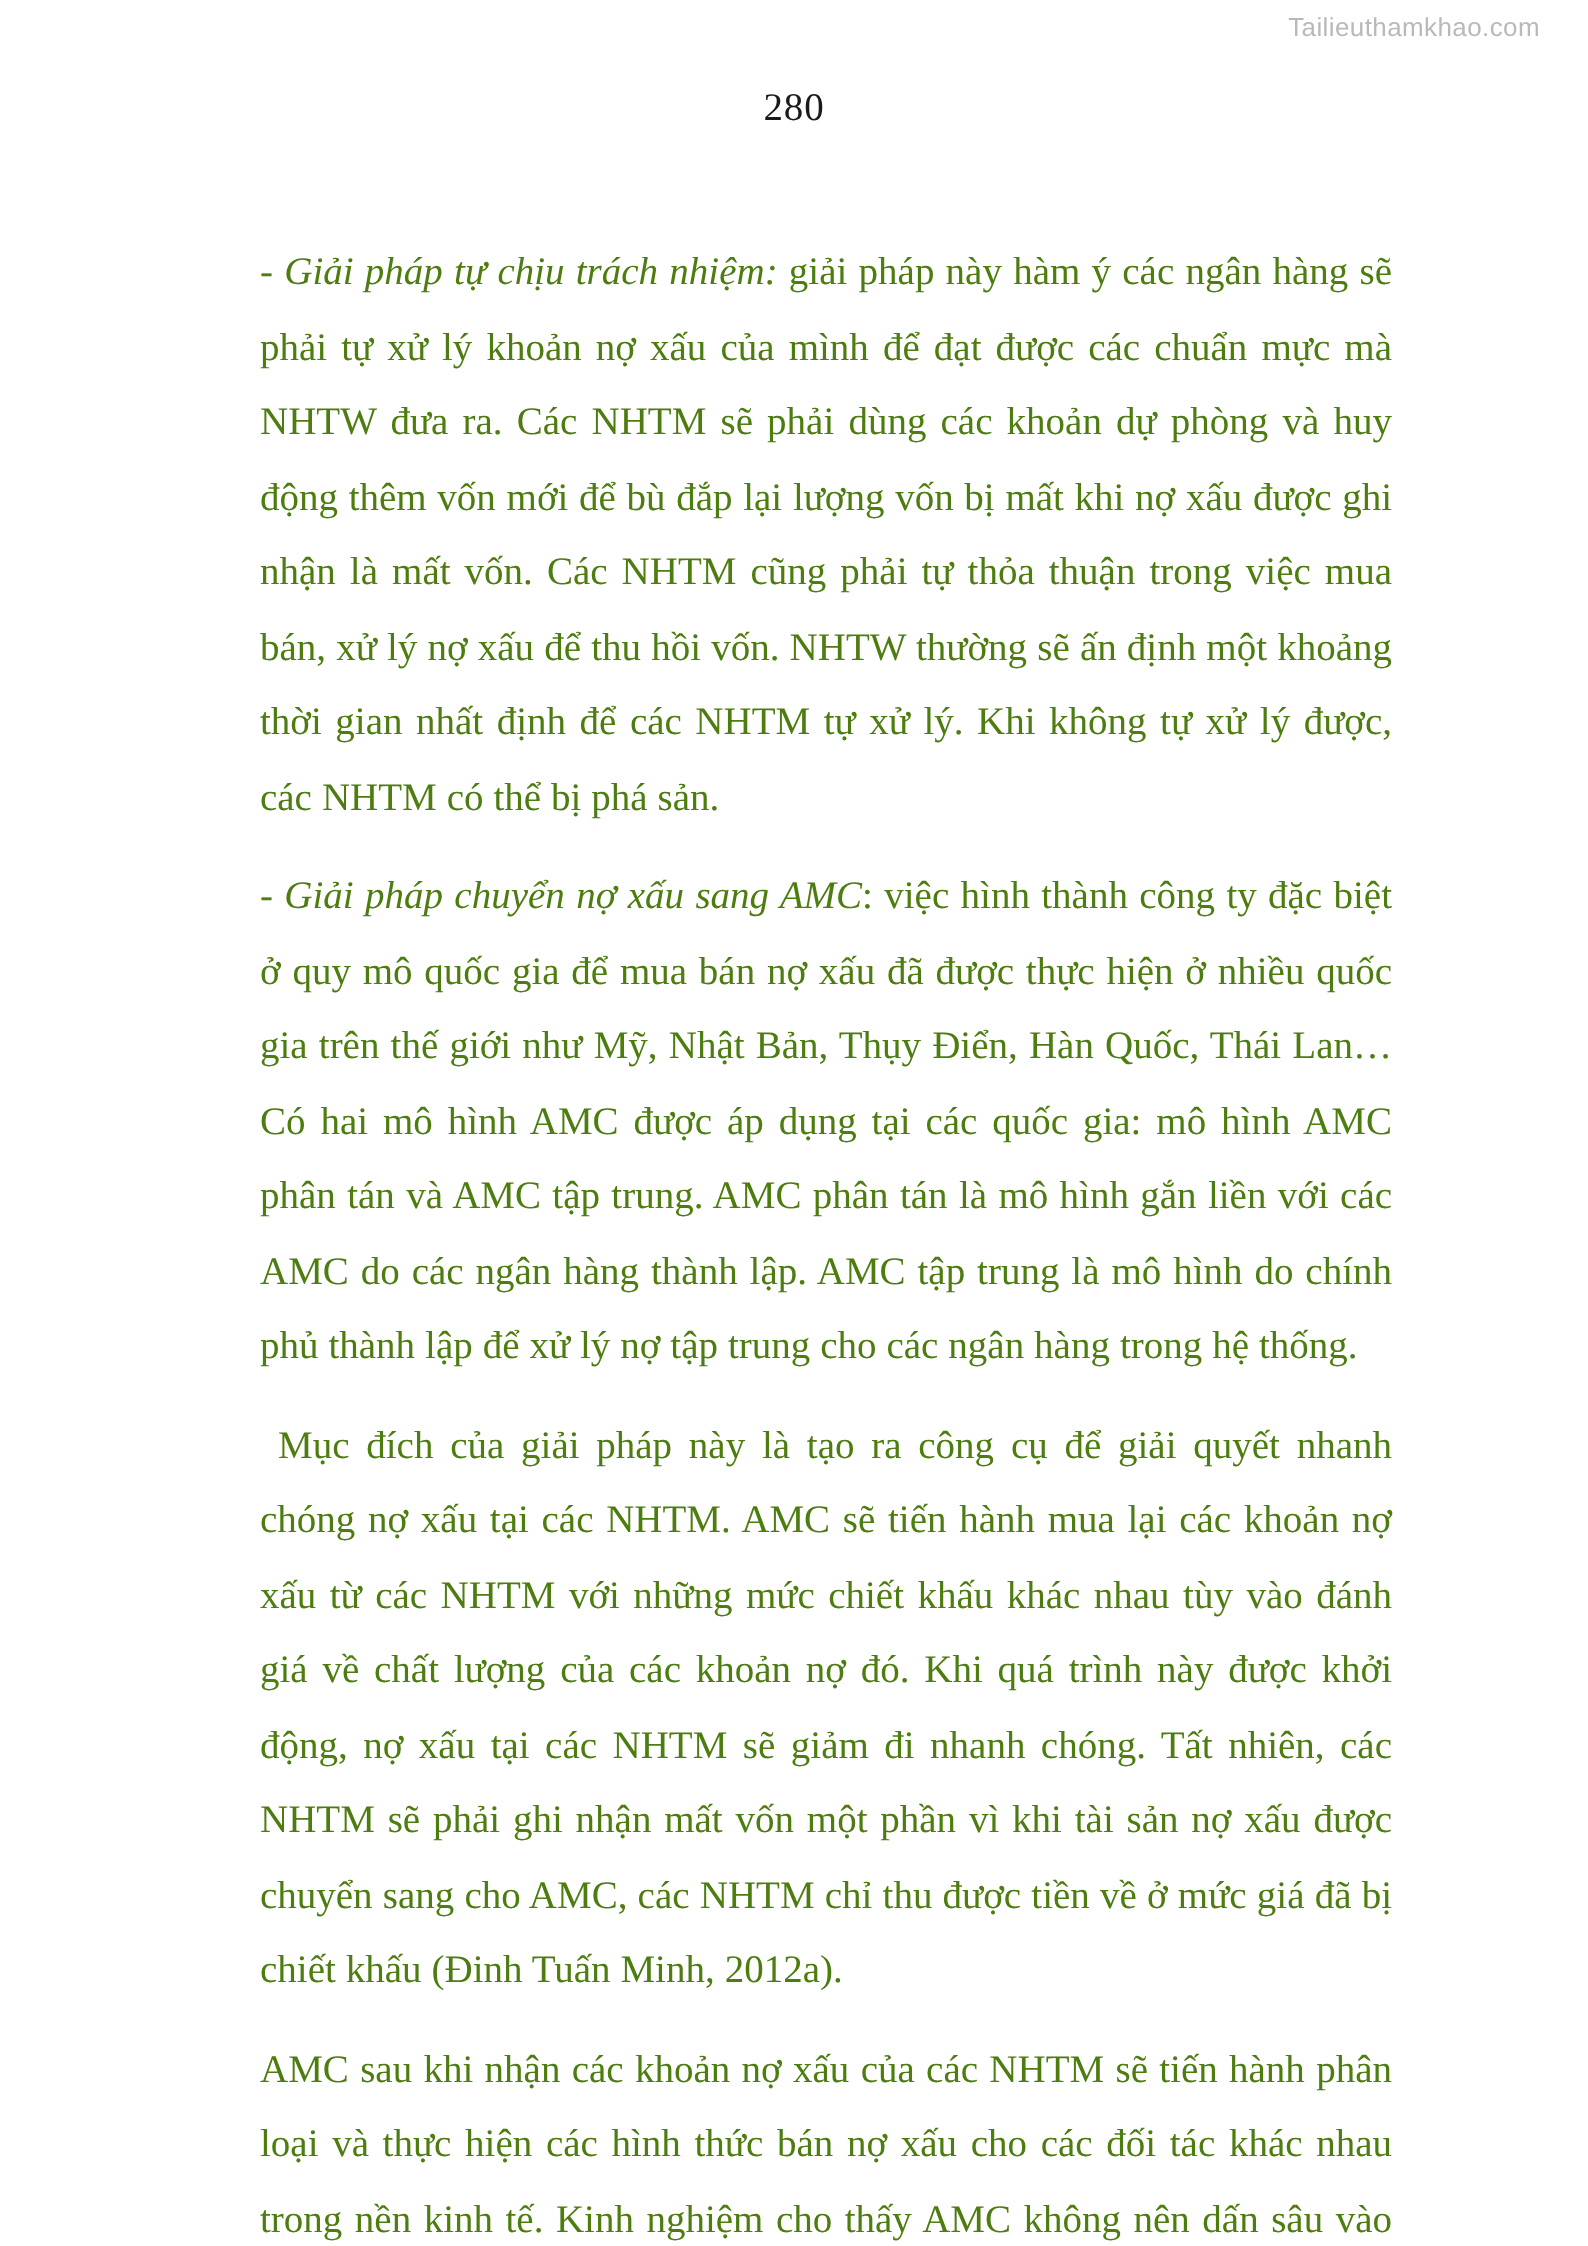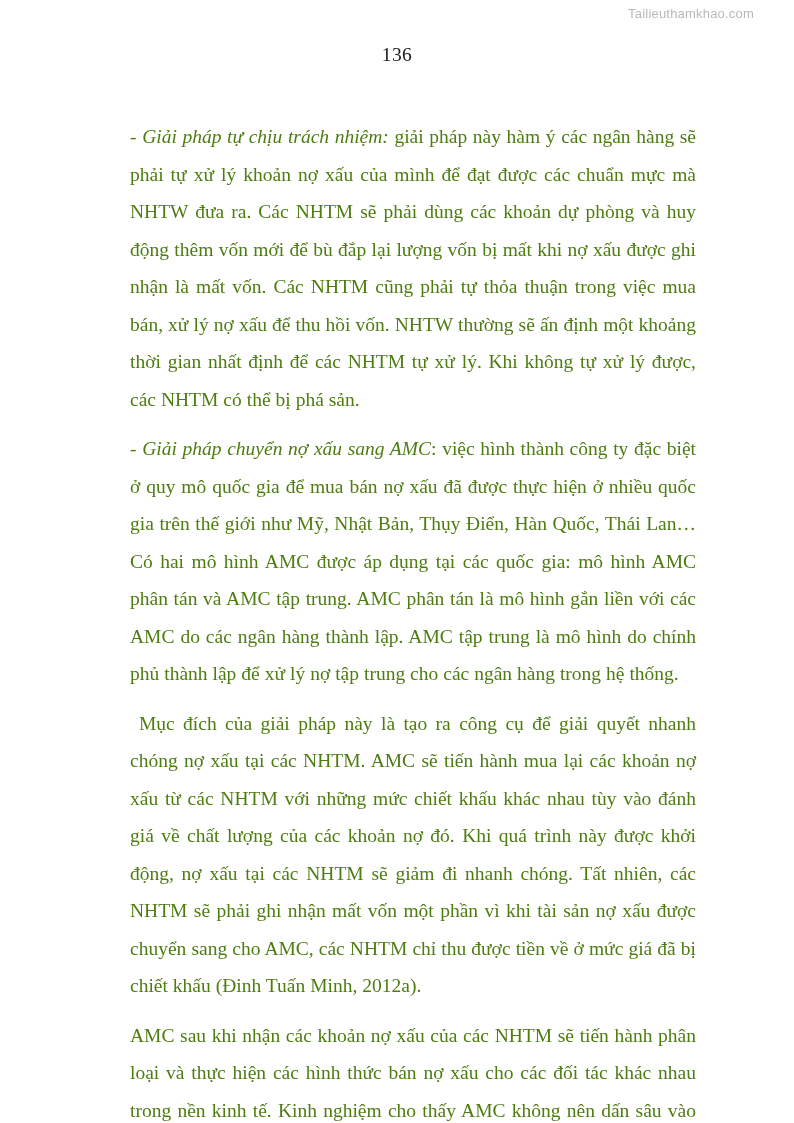--- a/index.html
+++ b/index.html
@@ -13,21 +13,21 @@
     height: 1123px;
     background: #ffffff;
     overflow: hidden;
     font-family: "Liberation Serif", "DejaVu Serif", serif;
     color: #100f10;
     box-sizing: border-box;
   }
   .watermark {
     position: absolute;
     top: 6px;
-    right: 40px;
+    right: 24px;
     font-family: "Liberation Sans", sans-serif;
     font-size: 13px;
     color: #b9b9b9;
     letter-spacing: 0.2px;
     user-select: none;
     white-space: nowrap;
   }
   .page-number {
     position: absolute;
     top: 44px;
@@ -66,21 +66,21 @@
   }
   
 </style>
 </head>
 <body>
 
 <div class="page">
 
   <div class="watermark">Tailieuthamkhao.com</div>
 
-  <div class="page-number">136</div>
+  <div class="page-number">280</div>
 
   <div class="content">
 
     <p class="para">
       <span>- </span><span class="lead">Giải pháp tự chịu trách nhiệm:</span><span> giải pháp này hàm ý các ngân hàng sẽ phải tự xử lý khoản nợ xấu của mình để đạt được các chuẩn mực mà NHTW đưa ra. Các NHTM sẽ phải dùng các khoản dự phòng và huy động thêm vốn mới để bù đắp lại lượng vốn bị mất khi nợ xấu được ghi nhận là mất vốn. Các NHTM cũng phải tự thỏa thuận trong việc mua bán, xử lý nợ xấu để thu hồi vốn. NHTW thường sẽ ấn định một khoảng thời gian nhất định để các NHTM tự xử lý. Khi không tự xử lý được, các NHTM có thể bị phá sản.</span>
     </p>
 
     <p class="para">
       <span>- </span><span class="lead">Giải pháp chuyển nợ xấu sang AMC</span><span>: việc hình thành công ty đặc biệt ở quy mô quốc gia để mua bán nợ xấu đã được thực hiện ở nhiều quốc gia trên thế giới như Mỹ, Nhật Bản, Thụy Điển, Hàn Quốc, Thái Lan… Có hai mô hình AMC được áp dụng tại các quốc gia: mô hình AMC phân tán và AMC tập trung. AMC phân tán là mô hình gắn liền với các AMC do các ngân hàng thành lập. AMC tập trung là mô hình do chính phủ thành lập để xử lý nợ tập trung cho các ngân hàng trong hệ thống.</span>
     </p>

